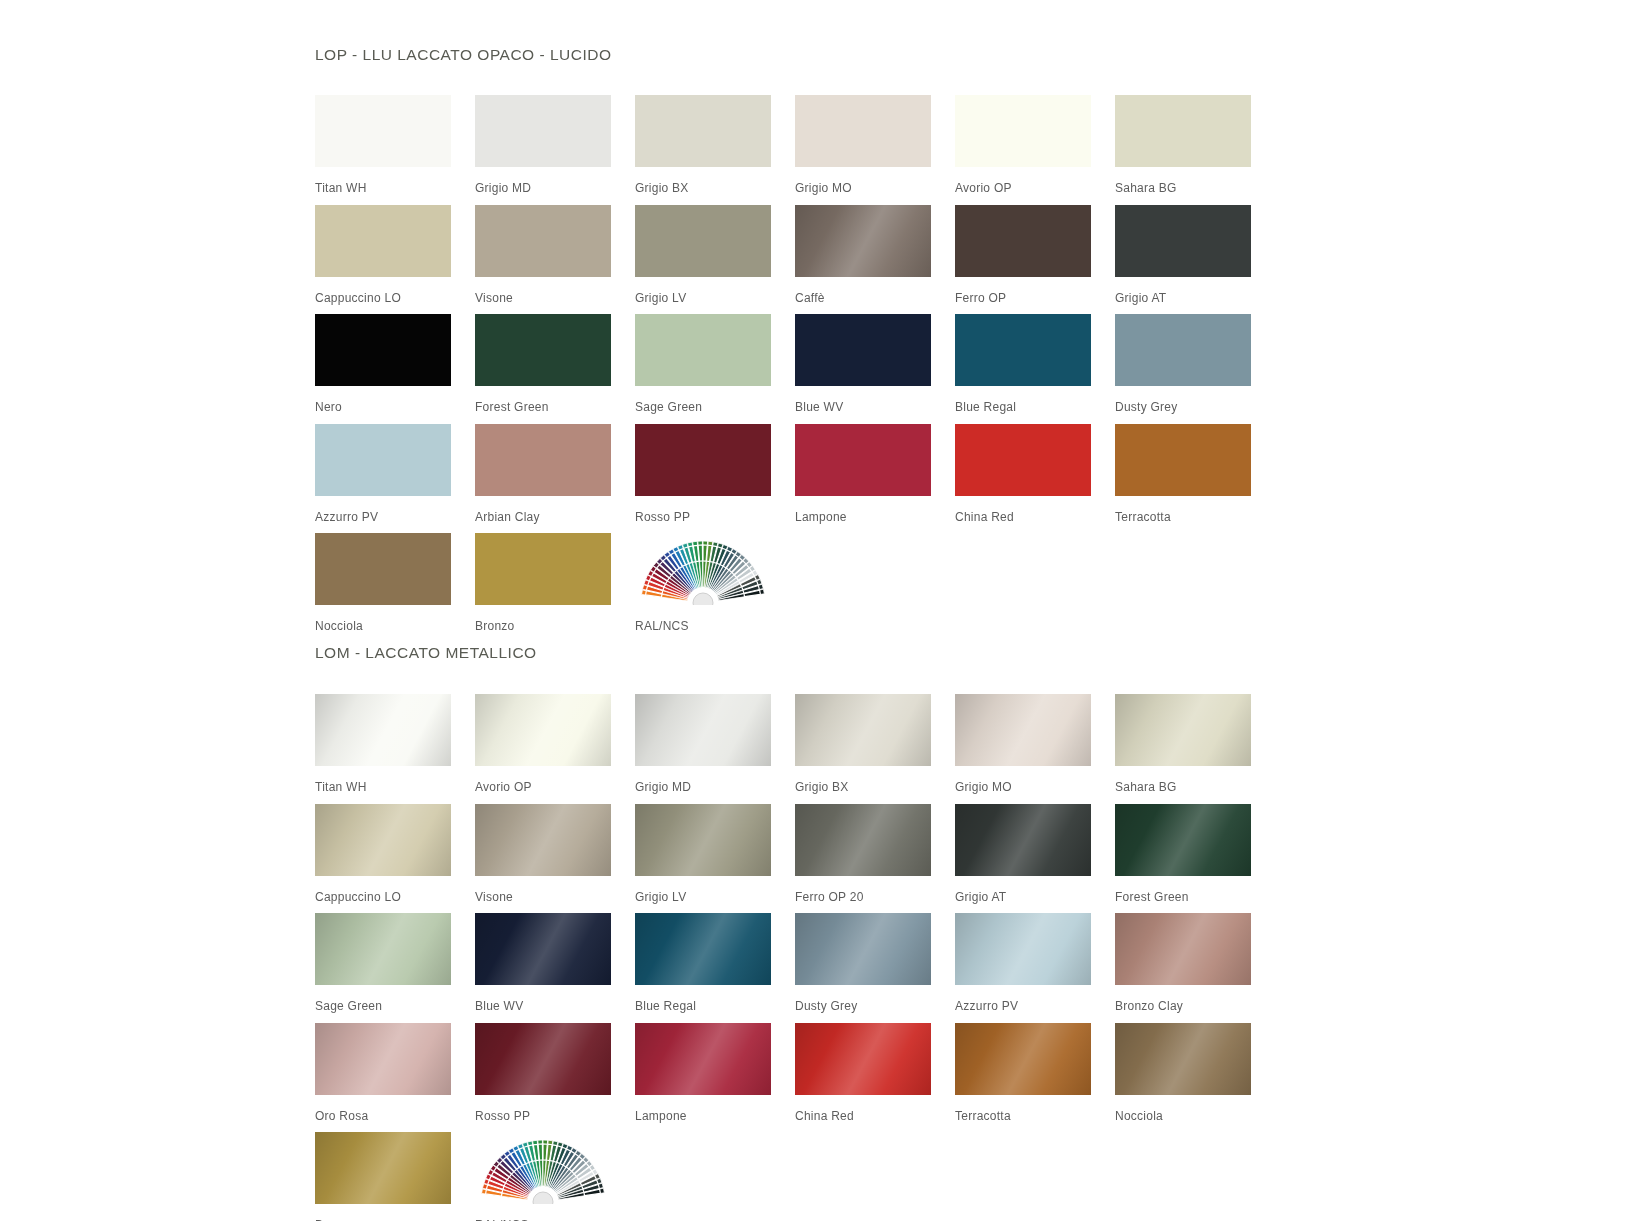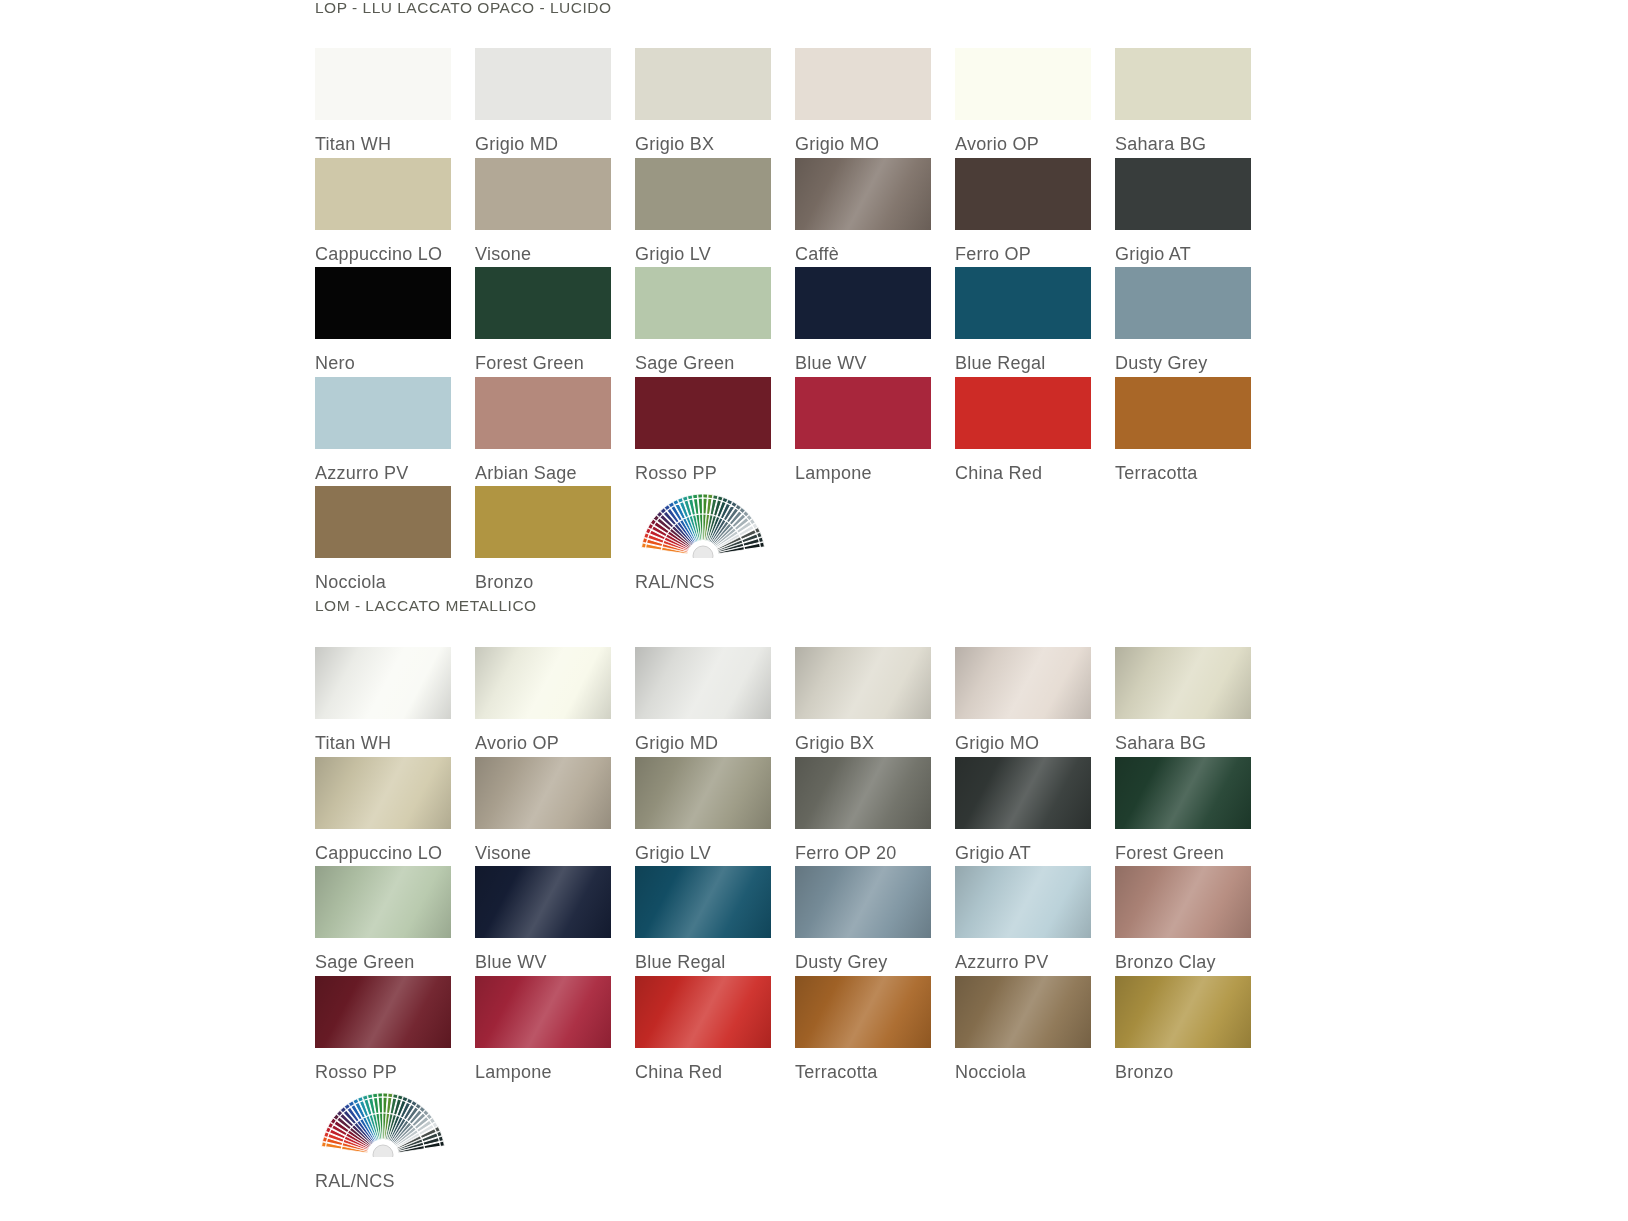--- a/index.html
+++ b/index.html
@@ -16,20 +16,21 @@
     color: #5a5a5a;
     position: relative;
   }
   .page {
     position: relative;
     width: 1628px;
     height: 1111px;
     box-sizing: border-box;
     padding-left: 315px;
     padding-right: 60px;
+    margin-top: 47px;
   }
   .section-title {
     font-size: 15.5px;
     letter-spacing: 0.5px;
     color: #595b53;
     font-weight: 400;
     margin: 0;
     padding: 0;
     line-height: 1;
     white-space: nowrap;
@@ -56,21 +57,21 @@
     position: relative;
   }
   .swatch-chip {
     width: 136px;
     height: 72px;
     display: block;
     background-repeat: no-repeat;
     background-size: cover;
   }
   .swatch-label {
-    font-size: 18px;
+    font-size: 12px;
     color: #5d5d5d;
     letter-spacing: 0.25px;
     line-height: 1;
     padding-top: 15px;
     white-space: nowrap;
     font-weight: 400;
   }
   
   .fan-chip {
     width: 136px;
@@ -160,21 +161,21 @@
       <div class="swatch-cell">
         <div class="swatch-chip" style="background: rgb(124, 149, 160);"></div>
         <div class="swatch-label">Dusty Grey</div>
       </div>
       <div class="swatch-cell">
         <div class="swatch-chip" style="background: rgb(180, 205, 212);"></div>
         <div class="swatch-label">Azzurro PV</div>
       </div>
       <div class="swatch-cell">
         <div class="swatch-chip" style="background: rgb(180, 137, 124);"></div>
-        <div class="swatch-label">Arbian Sage</div>
+        <div class="swatch-label">Arbian Clay</div>
       </div>
       <div class="swatch-cell">
         <div class="swatch-chip" style="background: rgb(109, 28, 39);"></div>
         <div class="swatch-label">Rosso PP</div>
       </div>
       <div class="swatch-cell">
         <div class="swatch-chip" style="background: rgb(168, 38, 60);"></div>
         <div class="swatch-label">Lampone</div>
       </div>
       <div class="swatch-cell">
@@ -340,20 +341,24 @@
       </div>
       <div class="swatch-cell">
         <div class="swatch-chip" style="background: linear-gradient(118deg, rgba(0, 0, 0, 0.2) 0%, rgba(0, 0, 0, 0.06) 26%, rgba(255, 255, 255, 0.22) 52%, rgba(255, 255, 255, 0.05) 72%, rgba(0, 0, 0, 0.16) 100%), rgb(184, 208, 216);"></div>
         <div class="swatch-label">Azzurro PV</div>
       </div>
       <div class="swatch-cell">
         <div class="swatch-chip" style="background: linear-gradient(118deg, rgba(0, 0, 0, 0.2) 0%, rgba(0, 0, 0, 0.06) 26%, rgba(255, 255, 255, 0.22) 52%, rgba(255, 255, 255, 0.05) 72%, rgba(0, 0, 0, 0.16) 100%), rgb(180, 137, 124);"></div>
         <div class="swatch-label">Bronzo Clay</div>
       </div>
       <div class="swatch-cell">
+        <div class="swatch-chip" style="background: linear-gradient(118deg, rgba(0, 0, 0, 0.2) 0%, rgba(0, 0, 0, 0.06) 26%, rgba(255, 255, 255, 0.22) 52%, rgba(255, 255, 255, 0.05) 72%, rgba(0, 0, 0, 0.16) 100%), rgb(211, 176, 171);"></div>
+        <div class="swatch-label">Oro Rosa</div>
+      </div>
+      <div class="swatch-cell">
         <div class="swatch-chip" style="background: linear-gradient(118deg, rgba(0, 0, 0, 0.2) 0%, rgba(0, 0, 0, 0.06) 26%, rgba(255, 255, 255, 0.22) 52%, rgba(255, 255, 255, 0.05) 72%, rgba(0, 0, 0, 0.16) 100%), rgb(109, 28, 39);"></div>
         <div class="swatch-label">Rosso PP</div>
       </div>
       <div class="swatch-cell">
         <div class="swatch-chip" style="background: linear-gradient(118deg, rgba(0, 0, 0, 0.2) 0%, rgba(0, 0, 0, 0.06) 26%, rgba(255, 255, 255, 0.22) 52%, rgba(255, 255, 255, 0.05) 72%, rgba(0, 0, 0, 0.16) 100%), rgb(168, 38, 60);"></div>
         <div class="swatch-label">Lampone</div>
       </div>
       <div class="swatch-cell">
         <div class="swatch-chip" style="background: linear-gradient(118deg, rgba(0, 0, 0, 0.2) 0%, rgba(0, 0, 0, 0.06) 26%, rgba(255, 255, 255, 0.22) 52%, rgba(255, 255, 255, 0.05) 72%, rgba(0, 0, 0, 0.16) 100%), rgb(205, 43, 38);"></div>
         <div class="swatch-label">China Red</div>

